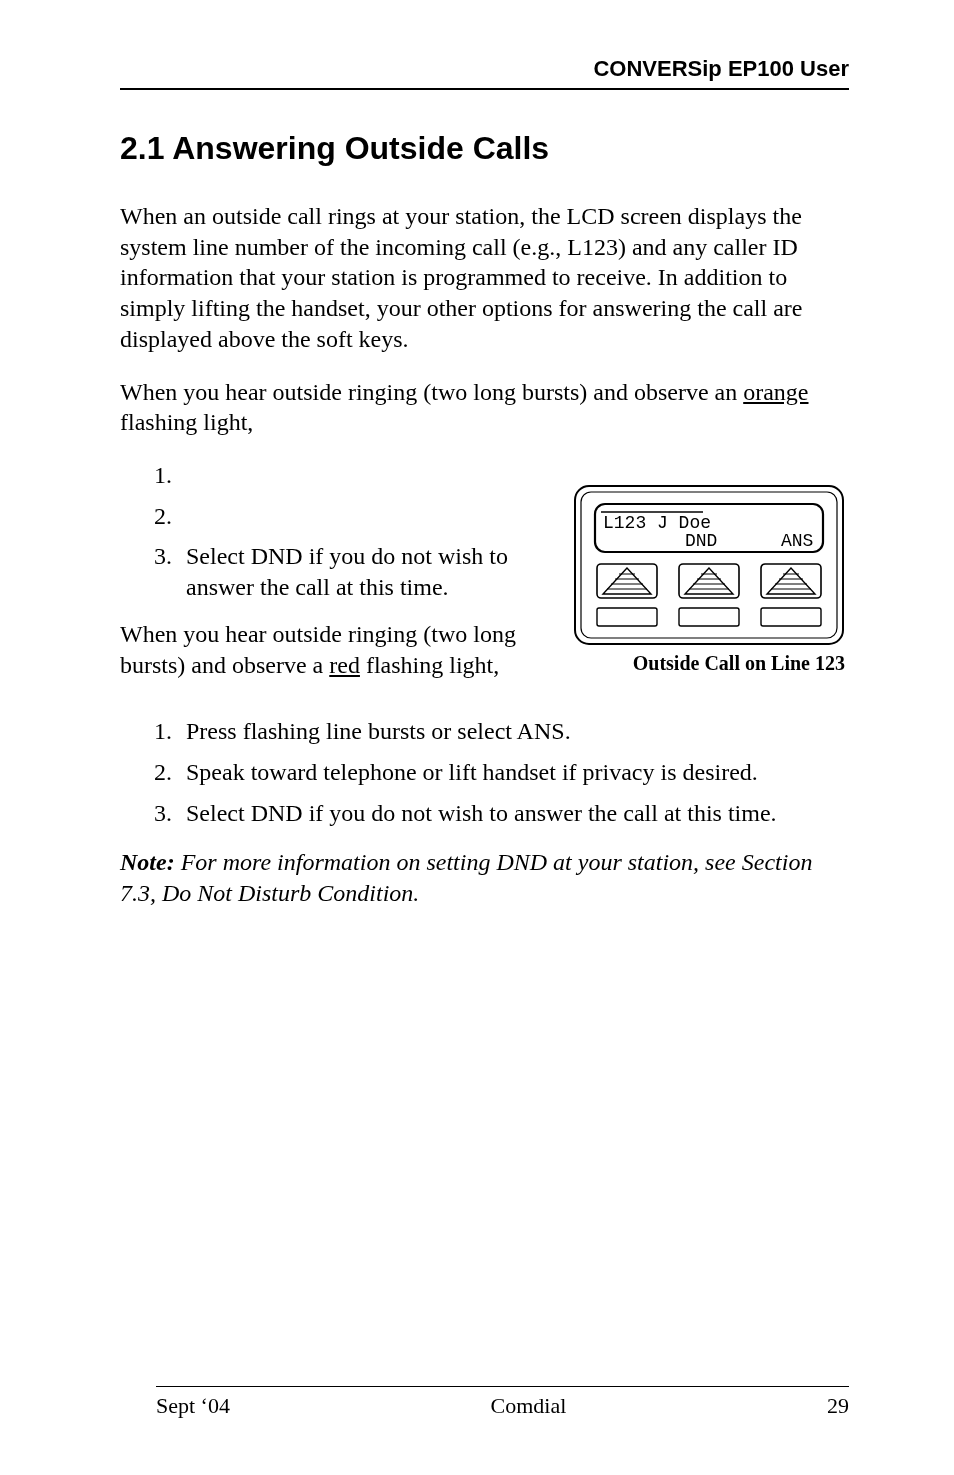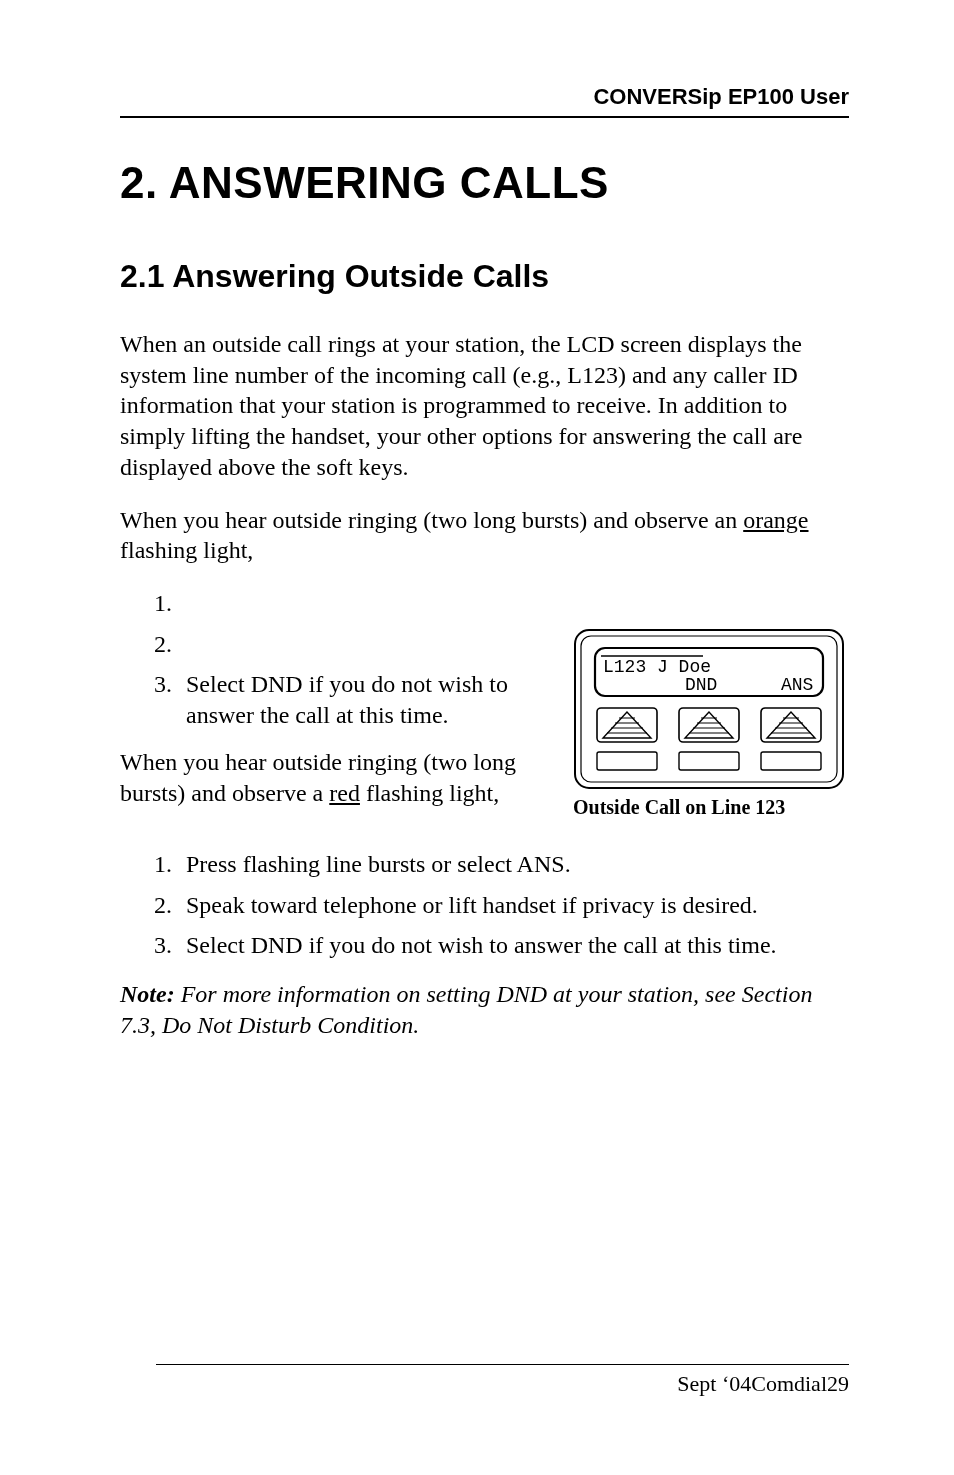--- a/index.html
+++ b/index.html
@@ -8,21 +8,21 @@
     width: 954px;
     background: #fff;
     font-family: "Times New Roman", Times, serif;
     color: #000;
   }
   .page {
     width: 954px;
     height: 1475px;
     position: relative;
     box-sizing: border-box;
-    padding: 84px 105px 0 120px;
+    padding: 56px 105px 0 120px;
   }
   .running-head {
     text-align: right;
     font-family: Arial, Helvetica, sans-serif;
     font-weight: bold;
     font-size: 22px;
     padding-bottom: 6px;
     border-bottom: 2px solid #000;
     margin-bottom: 40px;
   }
@@ -82,59 +82,58 @@
     font-size: 24px;
     line-height: 1.3;
     margin-top: 18px;
   }
   .note .lbl { font-style: italic; font-weight: bold; text-align: center; }
   .note .rest { font-style: italic; }
   .footer {
     position: absolute;
     left: 120px;
     right: 105px;
-    bottom: 78px;
+    bottom: 56px;
     border-top: 1.5px solid #000;
     padding-top: 6px;
     font-size: 22px;
     display: flex;
-    justify-content: flex-end;
+    justify-content: space-between;
     margin-left: 36px;
   }
 
   
   .lcd-wrap {
     width: 272px;
-    margin: 16px auto;
+    margin: 0 auto;
   }
   .lcd-caption {
     font-family: "Times New Roman", Times, serif;
     font-weight: bold;
     font-size: 20px;
-    text-align: left;
+    text-align: right;
     margin-top: 6px;
     white-space: nowrap;
   }
   svg.lcd {
     display: block;
     width: 272px;
     height: 162px;
   }
   .lcd-font {
     font-family: "Courier New", Courier, monospace;
   }
 </style>
 </head>
 <body>
 
 <div class="page">
 
   <div class="running-head">CONVERSip EP100 User</div>
 
-  <h1 class="chap">2.  ANSWERING CALLS</h1>
 
   <h2 class="sect">2.1  Answering Outside Calls</h2>
 
   <p class="body">When an outside call rings at your station, the LCD screen displays the system line number of the incoming call (e.g., L123) and any caller ID information that your station is programmed to receive.  In addition to simply lifting the handset, your other options for answering the call are displayed above the soft keys.</p>
 
   <p class="body">
     <span>When you hear outside ringing (two long bursts) and observe an </span><span class="u">orange</span><span> flashing light,</span>
   </p>
 
   <div class="float-row">

